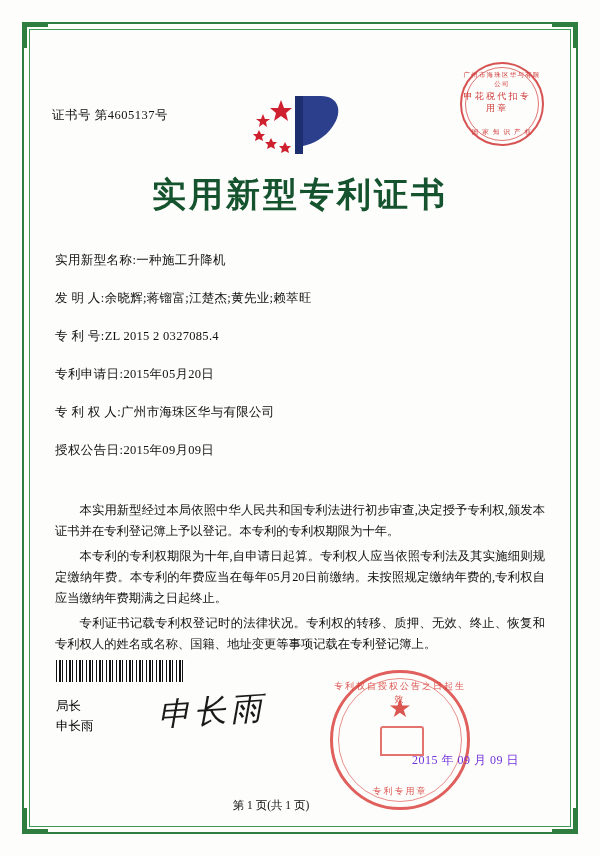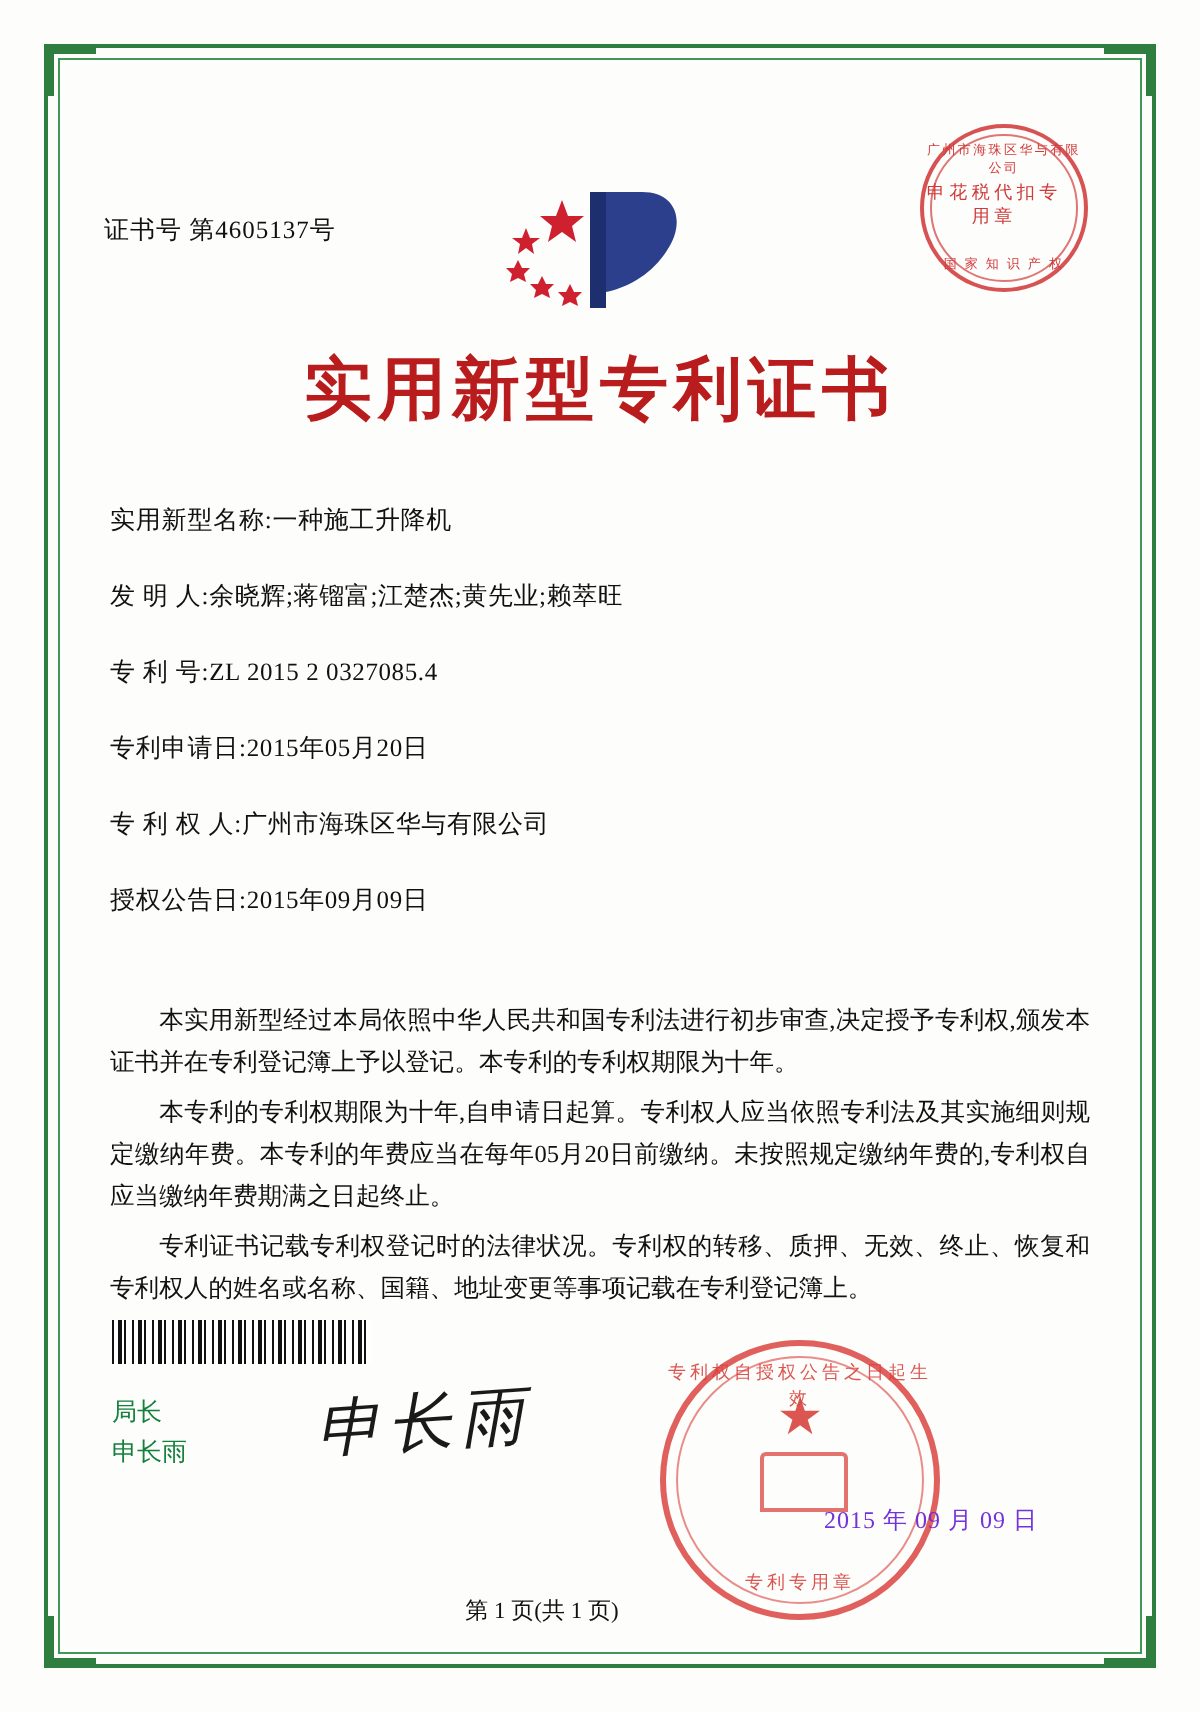--- a/index.html
+++ b/index.html
@@ -120,21 +120,21 @@
   
   .title {
     position: absolute;
     top: 172px;
     left: 0;
     width: 600px;
     text-align: center;
     font-size: 34px;
     font-weight: bold;
     letter-spacing: 3px;
-    color: #b91c1c;
+    color: #14532d;
   }
 
   
   .fields {
     position: absolute;
     top: 252px;
     left: 55px;
     width: 480px;
   }
   .field-row {
@@ -182,21 +182,21 @@
         #111 6px, #111 7px, #fff 7px, #fff 10px);
   }
 
   
   .sig-label {
     position: absolute;
     top: 696px;
     left: 56px;
     font-size: 12.5px;
     line-height: 20px;
-    color: #15803d;
+    color: #000000;
   }
   .sig-script {
     position: absolute;
     top: 690px;
     left: 158px;
     font-size: 32px;
     color: #1a1a1a;
     font-family: "Liberation Serif", serif;
     font-style: italic;
     letter-spacing: 4px;

